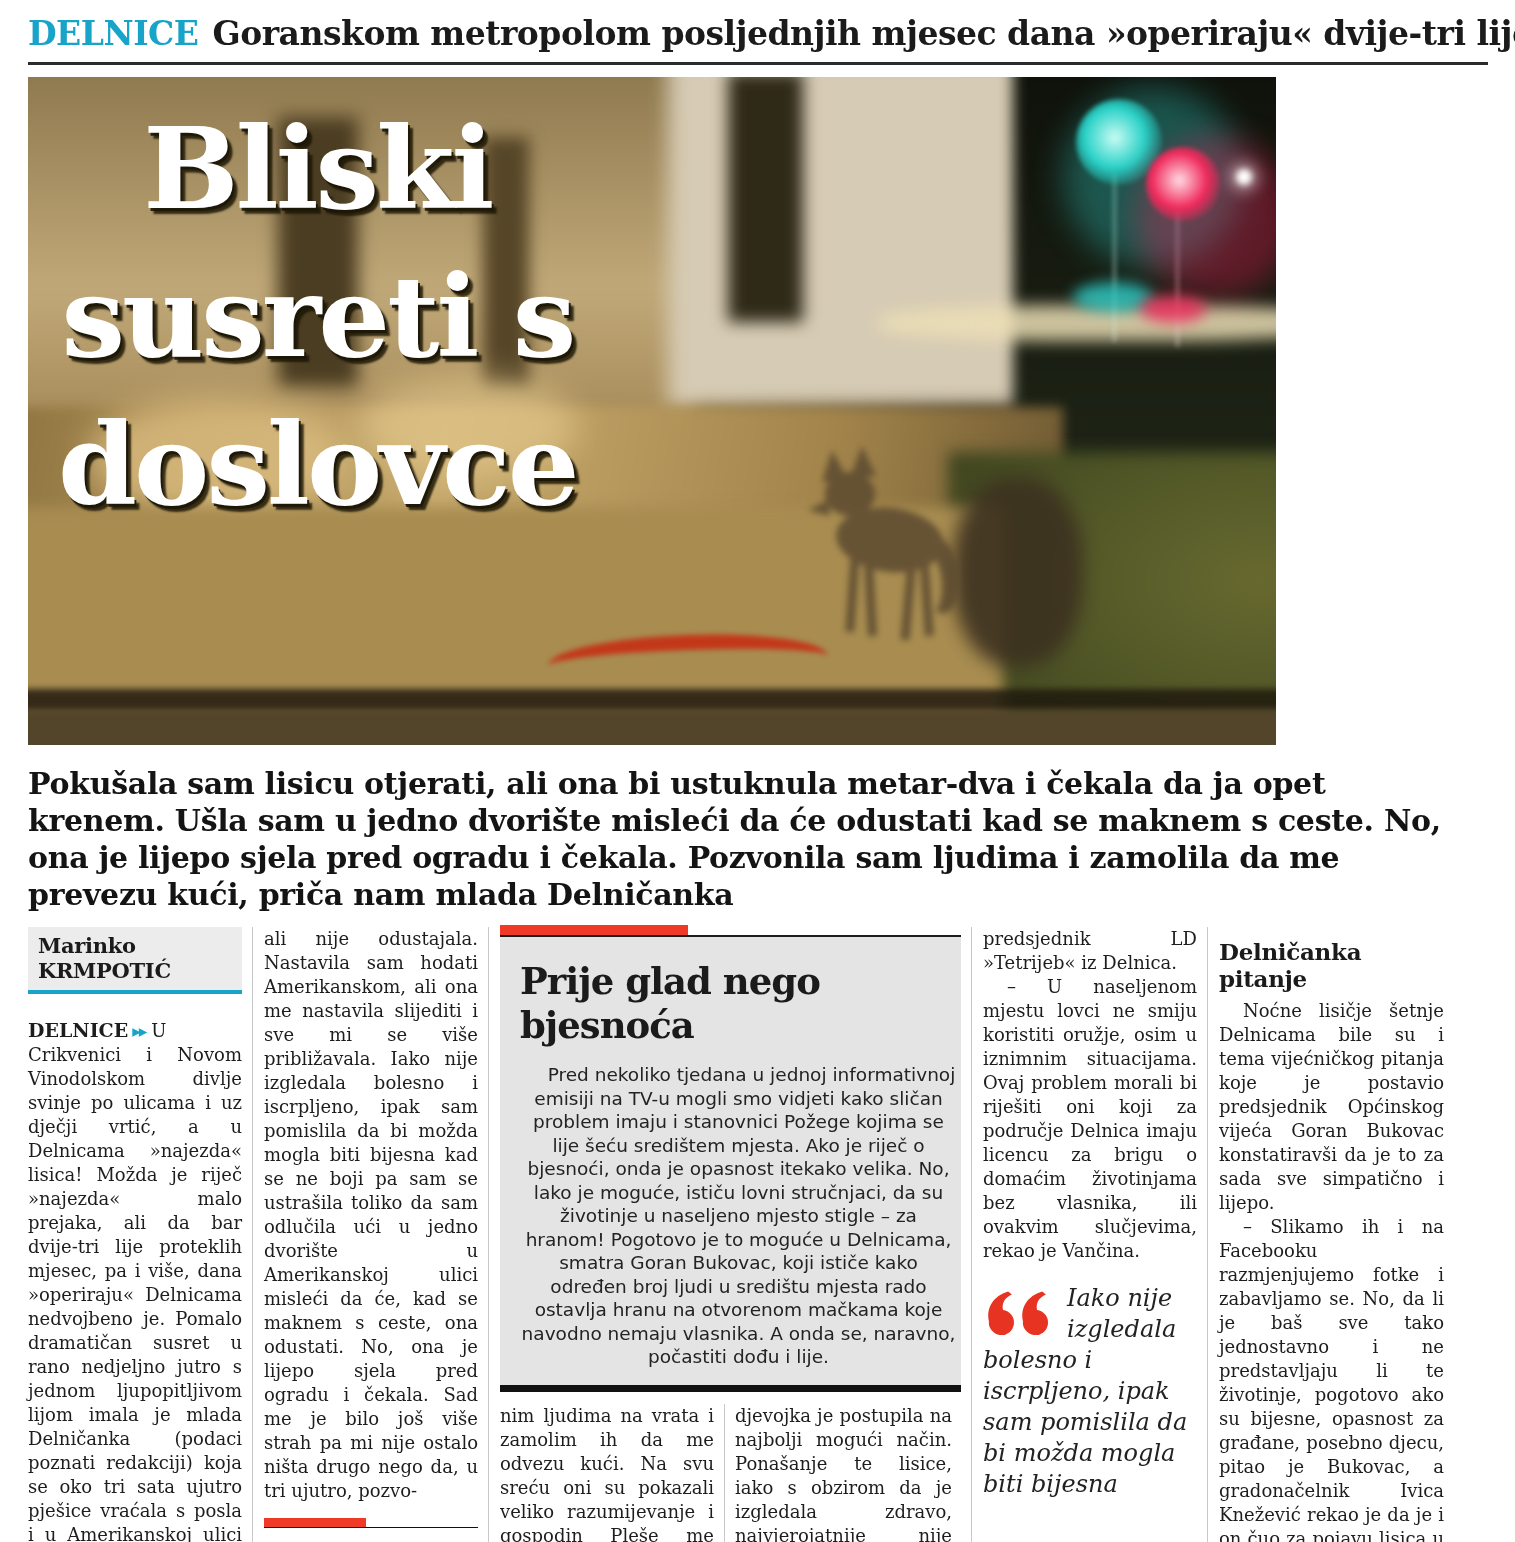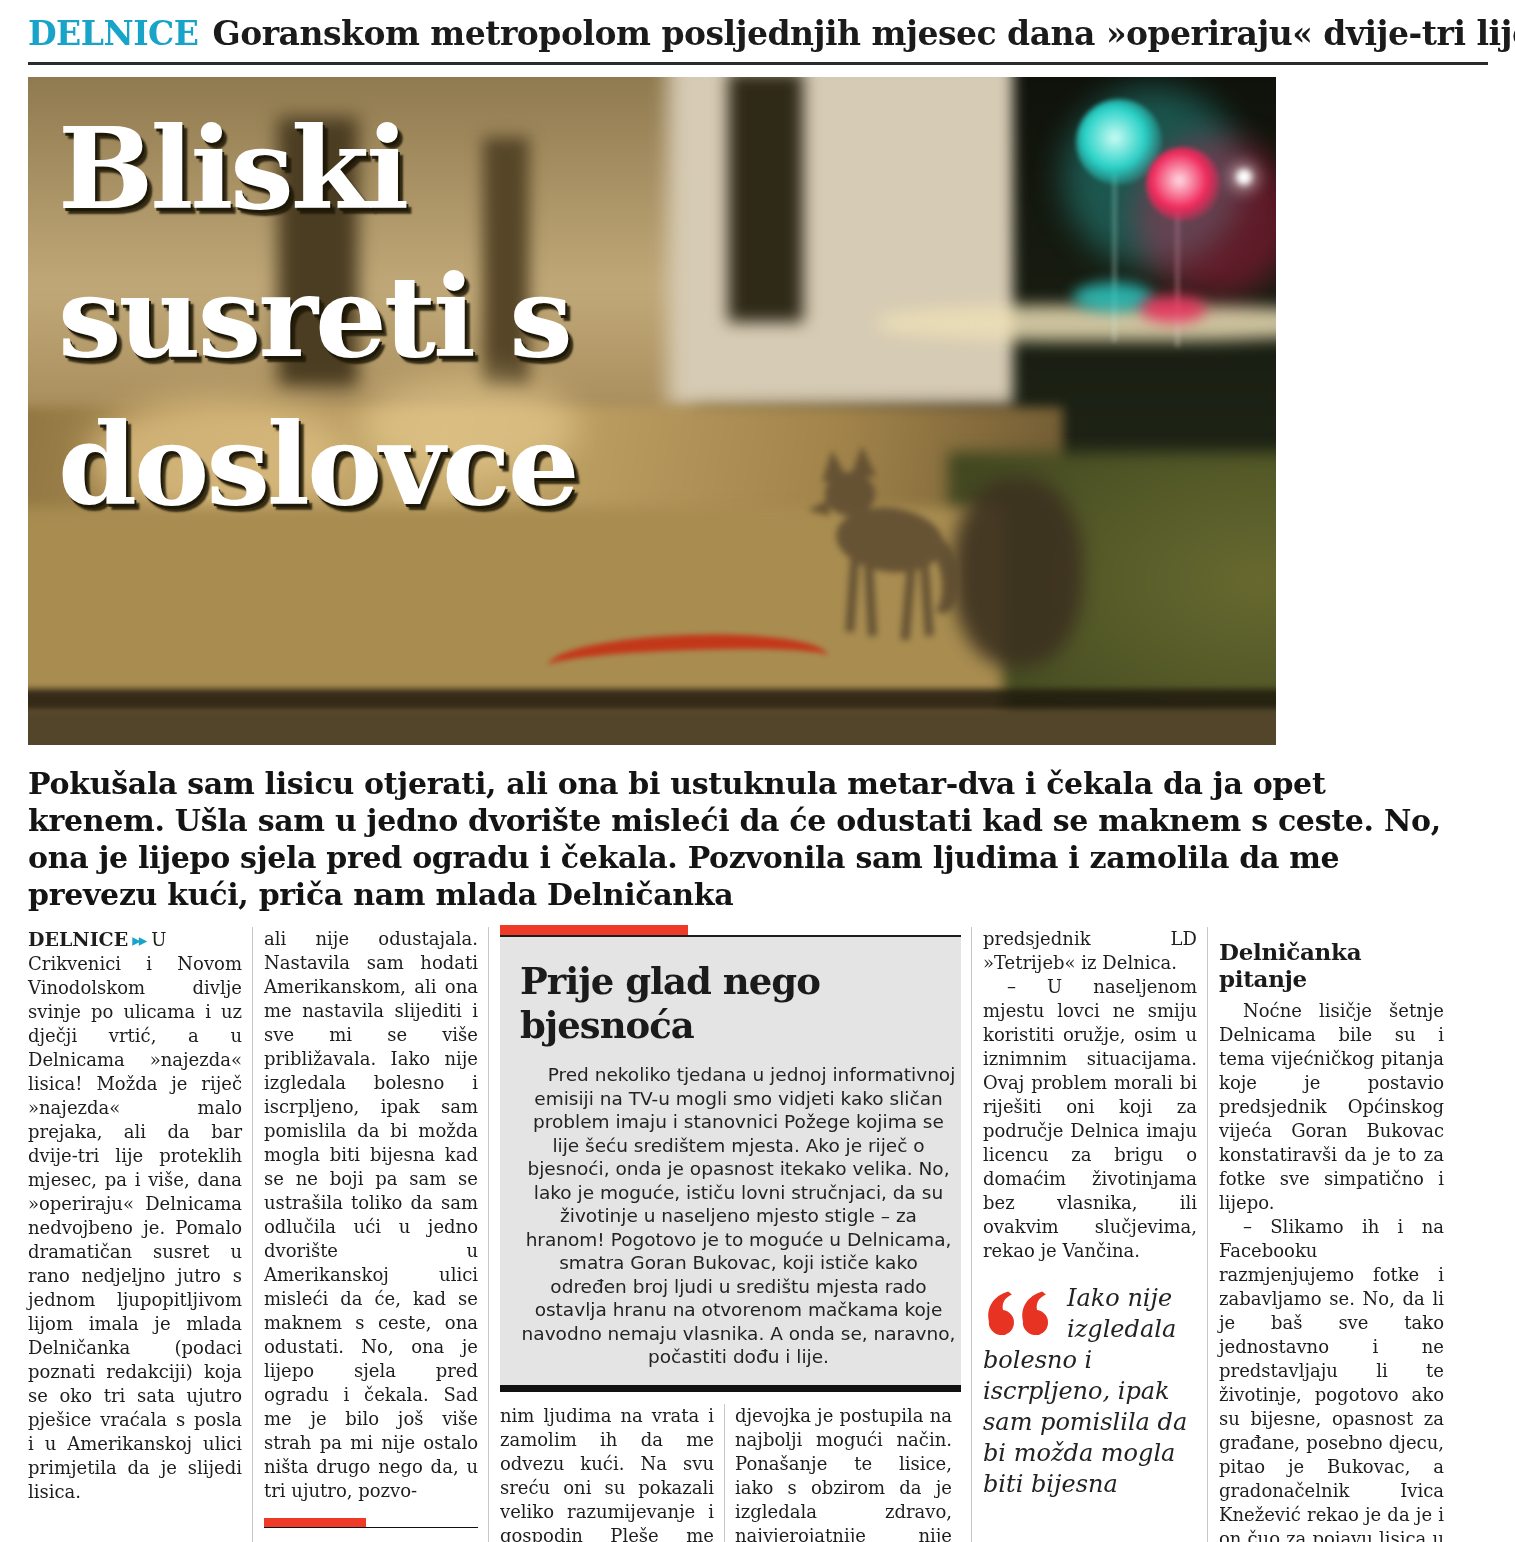--- a/index.html
+++ b/index.html
@@ -16,21 +16,21 @@
     padding:14px 27px 0 28px;position:relative;
     font-family:"DejaVu Serif", serif;color:var(--ink);
   }
   
   .kicker{font-size:33px;font-weight:bold;letter-spacing:-0.5px;white-space:nowrap}
   .kicker-tag{color:var(--cyan);margin-right:14px}
   .kicker-rule{height:3px;background:#2b2b2b;margin-top:9px}
   
   .photo{
     position:relative;width:1248px;height:668px;margin-top:12px;
-    overflow:hidden;background:linear-gradient(104deg,#b59a6b 0%,#a08453 28%,#7d6535 52%,#241f12 72%,#11130c 100%);
+    overflow:hidden;background:linear-gradient(104deg,#b59a6b 0%,#a08453 28%,#7d6535 52%,#241f12 72%,#11130c 100%);text-align:center;
   }
   .ph{position:absolute}
   .bld-left{left:-25px;top:-25px;width:690px;height:430px;
     background:linear-gradient(180deg,#8a744a 0%,#c0a878 55%,#9c7f4c 100%);filter:blur(10px)}
   .bld-door1{left:250px;top:40px;width:80px;height:270px;background:#4b3d22;filter:blur(9px)}
   .bld-door2{left:455px;top:60px;width:46px;height:250px;background:#564628;filter:blur(8px)}
   .bld-pale{left:640px;top:-20px;width:380px;height:350px;background:#d6cbb4;filter:blur(10px)}
   .bld-doorc{left:700px;top:-5px;width:75px;height:250px;background:#2f2a18;filter:blur(8px)}
   .dark-right{left:985px;top:-25px;width:520px;height:730px;
     background:linear-gradient(180deg,#0e110a 0%,#1d2315 55%,#2a3019 100%);filter:blur(7px)}
@@ -156,20 +156,21 @@
       </g>
     </svg>
     <h1 class="headline"><span>Bliski</span><br><span>susreti s</span><br><span>doslovce</span></h1>
   </div>
 
   <p class="lead">Pokušala sam lisicu otjerati, ali ona bi ustuknula metar-dva i čekala da ja opet krenem. Ušla sam u jedno dvorište misleći da će odustati kad se maknem s ceste. No, ona je lijepo sjela pred ogradu i čekala. Pozvonila sam ljudima i zamolila da me prevezu kući, priča nam mlada Delničanka</p>
 
   <div class="cols">
 
     <div class="col">
+      <div class="byline">Marinko KRMPOTIĆ</div>
       <p class="body-p"><span class="leadin">DELNICE</span><span class="arrows">▸▸</span><span>U Crikvenici i Novom Vinodolskom divlje svinje po ulicama i uz dječji vrtić, a u Delnicama »najezda« lisica! Možda je riječ »najezda« malo prejaka, ali da bar dvije-tri lije proteklih mjesec, pa i više, dana »operiraju« Delnicama nedvojbeno je. Pomalo dramatičan susret u rano nedjeljno jutro s jednom ljupopitljivom lijom imala je mlada Delničanka (podaci poznati redakciji) koja se oko tri sata ujutro pješice vraćala s posla i u Amerikanskoj ulici primjetila da je slijedi lisica.</span></p>
 
     </div>
 
     <div class="col">
       <p class="body-p">ali nije odustajala. Nastavila sam hodati Amerikanskom, ali ona me nastavila slijediti i sve mi se više približavala. Iako nije izgledala bolesno i iscrpljeno, ipak sam pomislila da bi možda mogla biti bijesna kad se ne boji pa sam se ustrašila toliko da sam odlučila ući u jedno dvorište u Amerikanskoj ulici misleći da će, kad se maknem s ceste, ona odustati. No, ona je lijepo sjela pred ogradu i čekala. Sad me je bilo još više strah pa mi nije ostalo ništa drugo nego da, u tri ujutro, pozvo-</p>
       <div class="njbox">
         <div class="bar-rule">
             <div class="redbar"></div>
           </div>
@@ -211,19 +212,19 @@
             <path d="M80 4 C60 10 50 26 54 44 a17 17 0 1 0 19 -15 c-2 -10 3 -17 12 -21 z"></path>
           </g>
         </svg>
         <p class="quote-text">Iako nije izgledala bolesno i iscrpljeno, ipak sam pomislila da bi možda mogla biti bijesna</p>
 
       </div>
     </div>
 
     <div class="col">
       <h3 class="subhead">Delničanka pitanje</h3>
-      <p class="body-p ind">Noćne lisičje šetnje Delnicama bile su i tema vijećničkog pitanja koje je postavio predsjednik Općinskog vijeća Goran Bukovac konstatiravši da je to za fotke sve simpatično i lijepo.</p>
+      <p class="body-p ind">Noćne lisičje šetnje Delnicama bile su i tema vijećničkog pitanja koje je postavio predsjednik Općinskog vijeća Goran Bukovac konstatiravši da je to za sada sve simpatično i lijepo.</p>
       <p class="body-p ind">– Slikamo ih i na Facebooku razmjenjujemo fotke i zabavljamo se. No, da li je baš sve tako jednostavno i ne predstavljaju li te životinje, pogotovo ako su bijesne, opasnost za građane, posebno djecu, pitao je Bukovac, a gradonačelnik Ivica Knežević rekao je da je i on čuo za pojavu lisica u Delnicama, ali službenih dojava nema.</p>
 
     </div>
 
   </div>
 </div>
 
 </body></html>

